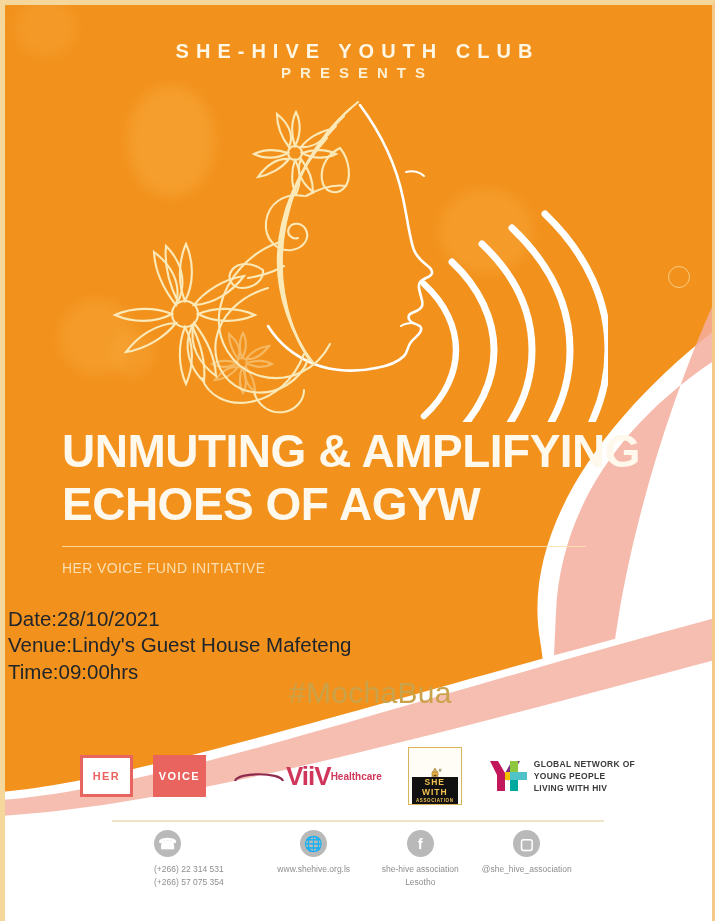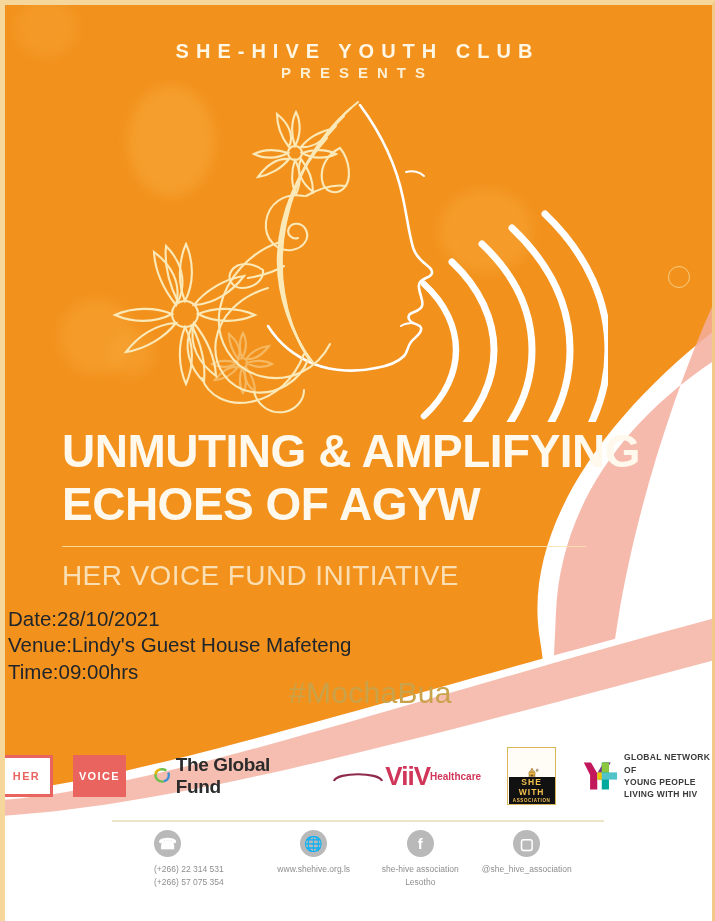--- a/index.html
+++ b/index.html
@@ -57,21 +57,21 @@
   .title-block{position:absolute;left:62px;top:425px;width:610px;z-index:22;}
   .title-line{
     color:#FFF8EC;font-weight:bold;font-size:46px;line-height:1.16;
     letter-spacing:-0.5px;
   }
   .title-rule{
     height:1.5px;background:#FBE3B0;opacity:.85;
     margin-top:14px;width:524px;
   }
   .subtitle{
-    color:#FBDFB2;font-size:28px;letter-spacing:0.4px;margin-top:13px;
+    color:#FBDFB2;font-size:14px;letter-spacing:0.4px;margin-top:13px;
   }
 
   
   .details{position:absolute;left:8px;top:606px;z-index:24;}
   .details div{
     color:#20252b;font-size:20.5px;line-height:1.29;white-space:nowrap;
   }
 
   
   .hashtag{
@@ -272,28 +272,20 @@
 
   <div class="logo-row">
 
     <div class="logo">
       <div class="hv">
         <div class="hv-box hv-a">HER</div>
         <div class="hv-box hv-b">VOICE</div>
       </div>
     </div>
 
-    <div class="logo gf">
-      <svg width="22" height="22" viewBox="0 0 22 22">
-        <path d="M16,5 C11,2 5,4 4,9 C3,14 8,18 13,17" fill="none" stroke="#6FBF4A" stroke-width="2.6"></path>
-        <path d="M13,17 C18,16 20,11 18,7" fill="none" stroke="#3B8FD4" stroke-width="2.6"></path>
-        <path d="M4,9 C4,6 6,4 9,4" fill="none" stroke="#F2B705" stroke-width="2.6"></path>
-      </svg>
-      <span class="gf-txt">The Global Fund</span>
-    </div>
 
     <div class="logo viiv">
       <svg width="54" height="12" viewBox="0 0 54 12" style="display:block;margin:0 auto;">
         <path d="M3,11 C6,2 48,2 51,11" fill="none" stroke="#8E2A4E" stroke-width="2.2"></path>
       </svg>
       <div class="viiv-word">ViiV</div>
       <div class="viiv-sub">Healthcare</div>
     </div>
 
     <div class="logo shehive">

